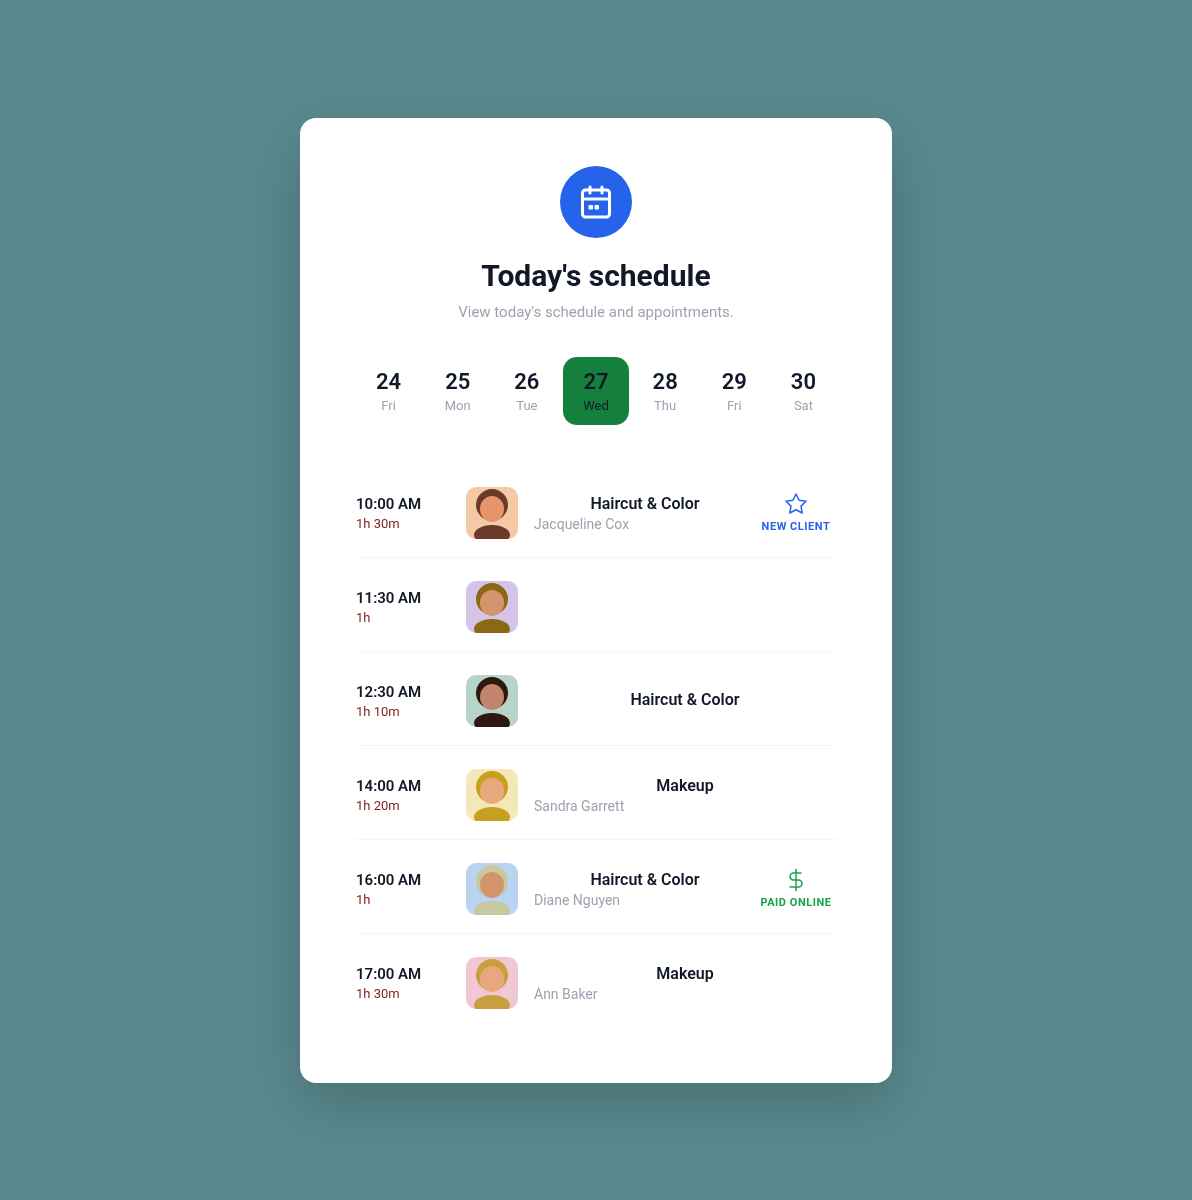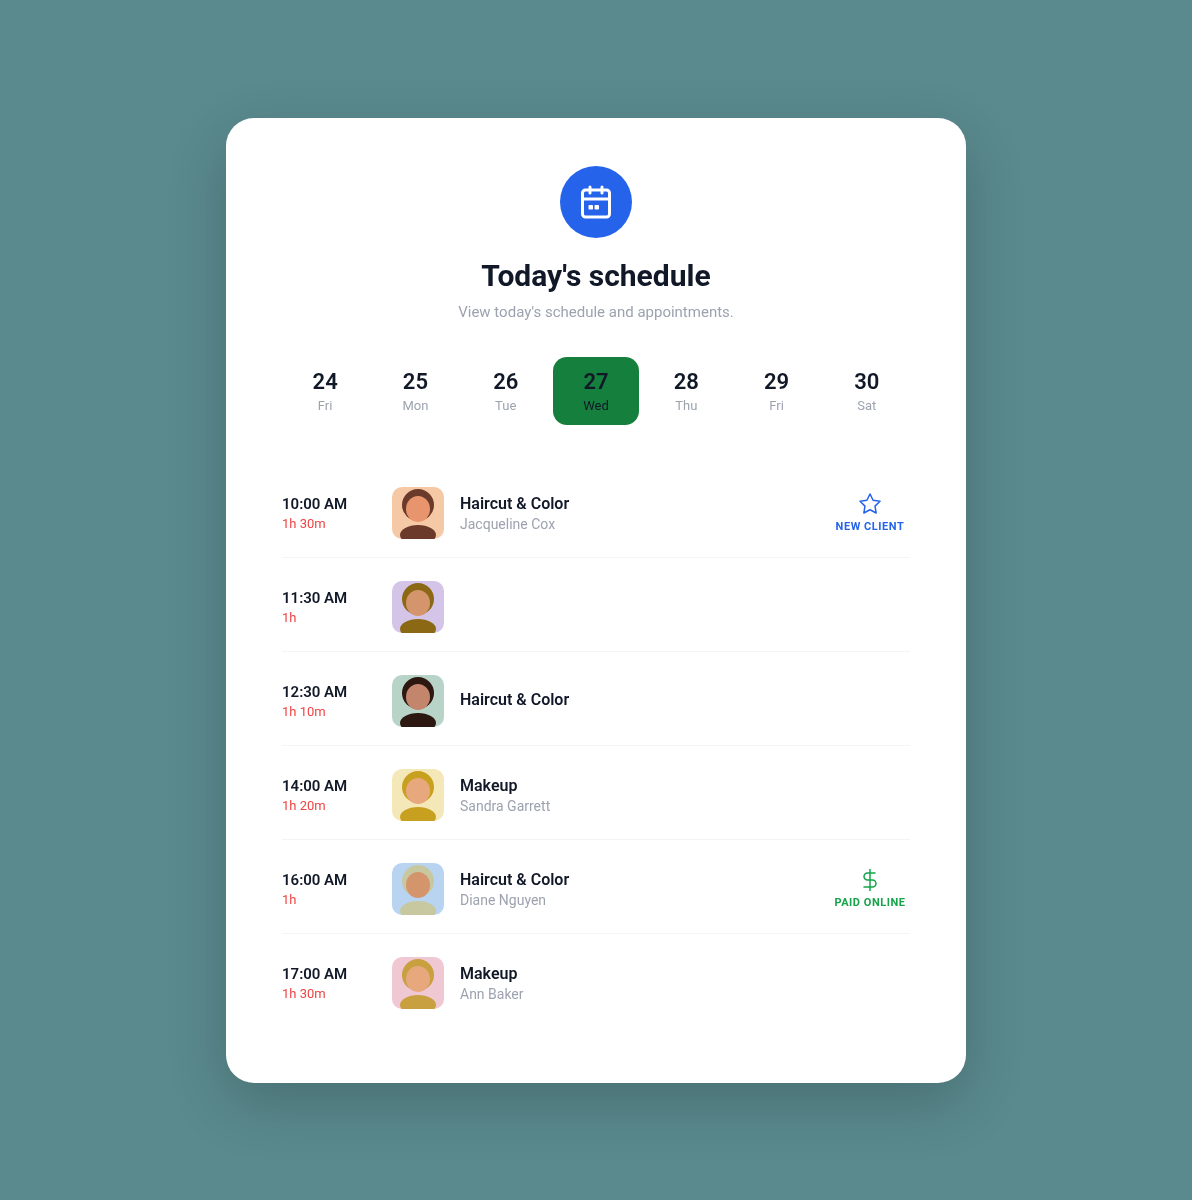--- a/index.html
+++ b/index.html
@@ -12,22 +12,22 @@
       background-color: #5a8a8e;
       display: flex;
       justify-content: center;
       align-items: center;
       min-height: 100vh;
       font-family: -apple-system, BlinkMacSystemFont, 'Segoe UI', Roboto, sans-serif;
     }
 
     .card {
       background: #ffffff;
-      border-radius: 28px;
-      width: 740px;
+      border-radius: 16px;
+      width: 592px;
       padding: 48px 56px 56px;
       box-shadow: 0 20px 60px rgba(0,0,0,0.2);
     }
 
     .header {
       display: flex;
       flex-direction: column;
       align-items: center;
       margin-bottom: 36px;
     }
@@ -124,21 +124,21 @@
 
     .appt-time {
       font-size: 15px;
       font-weight: 600;
       color: #111827;
       margin-bottom: 3px;
     }
 
     .appt-duration {
       font-size: 13px;
-      color: #ef4444;
+      color: #7f1d1d;
     }
 
     .avatar {
       width: 52px;
       height: 52px;
       border-radius: 10px;
       margin-right: 16px;
       flex-shrink: 0;
       overflow: hidden;
       background: #e5e7eb;
@@ -149,20 +149,21 @@
 
     .appt-info {
       flex: 1;
     }
 
     .appt-service {
       font-size: 16px;
       font-weight: 600;
       color: #111827;
       margin-bottom: 3px;
+      text-align: center;
     }
 
     .appt-client {
       font-size: 14px;
       color: #9ca3af;
     }
 
     .appt-badge {
       display: flex;
       flex-direction: column;

